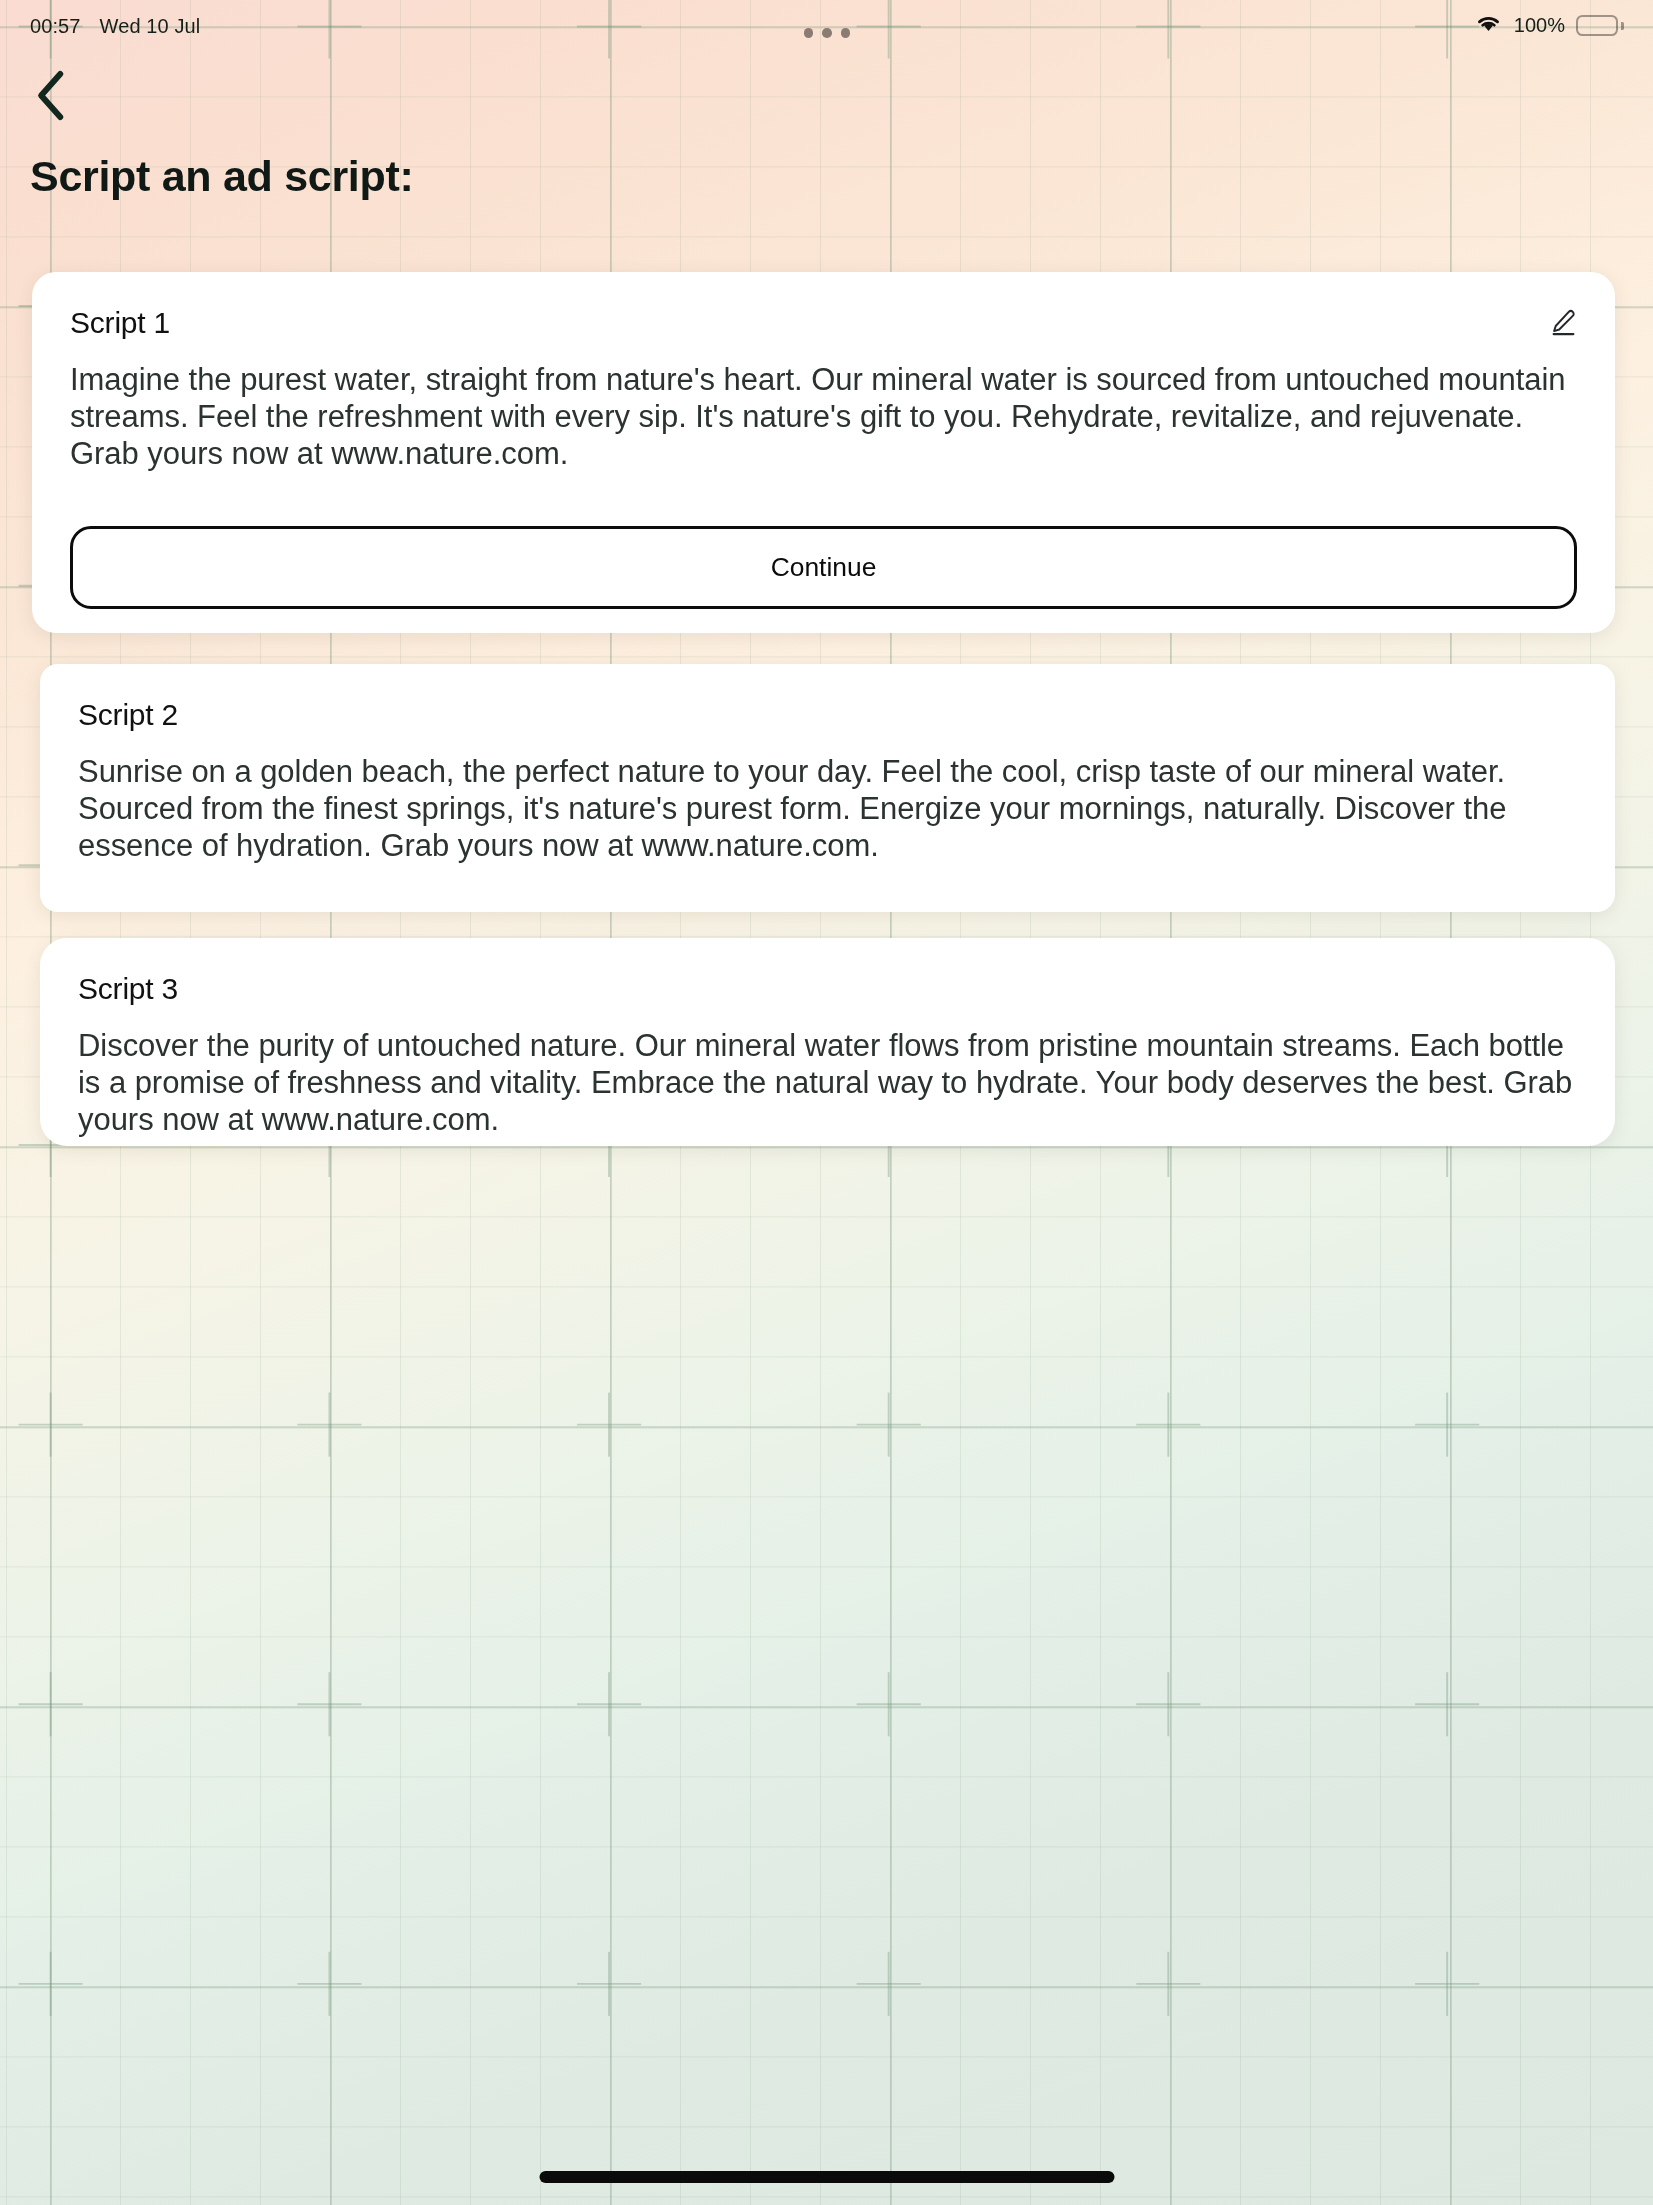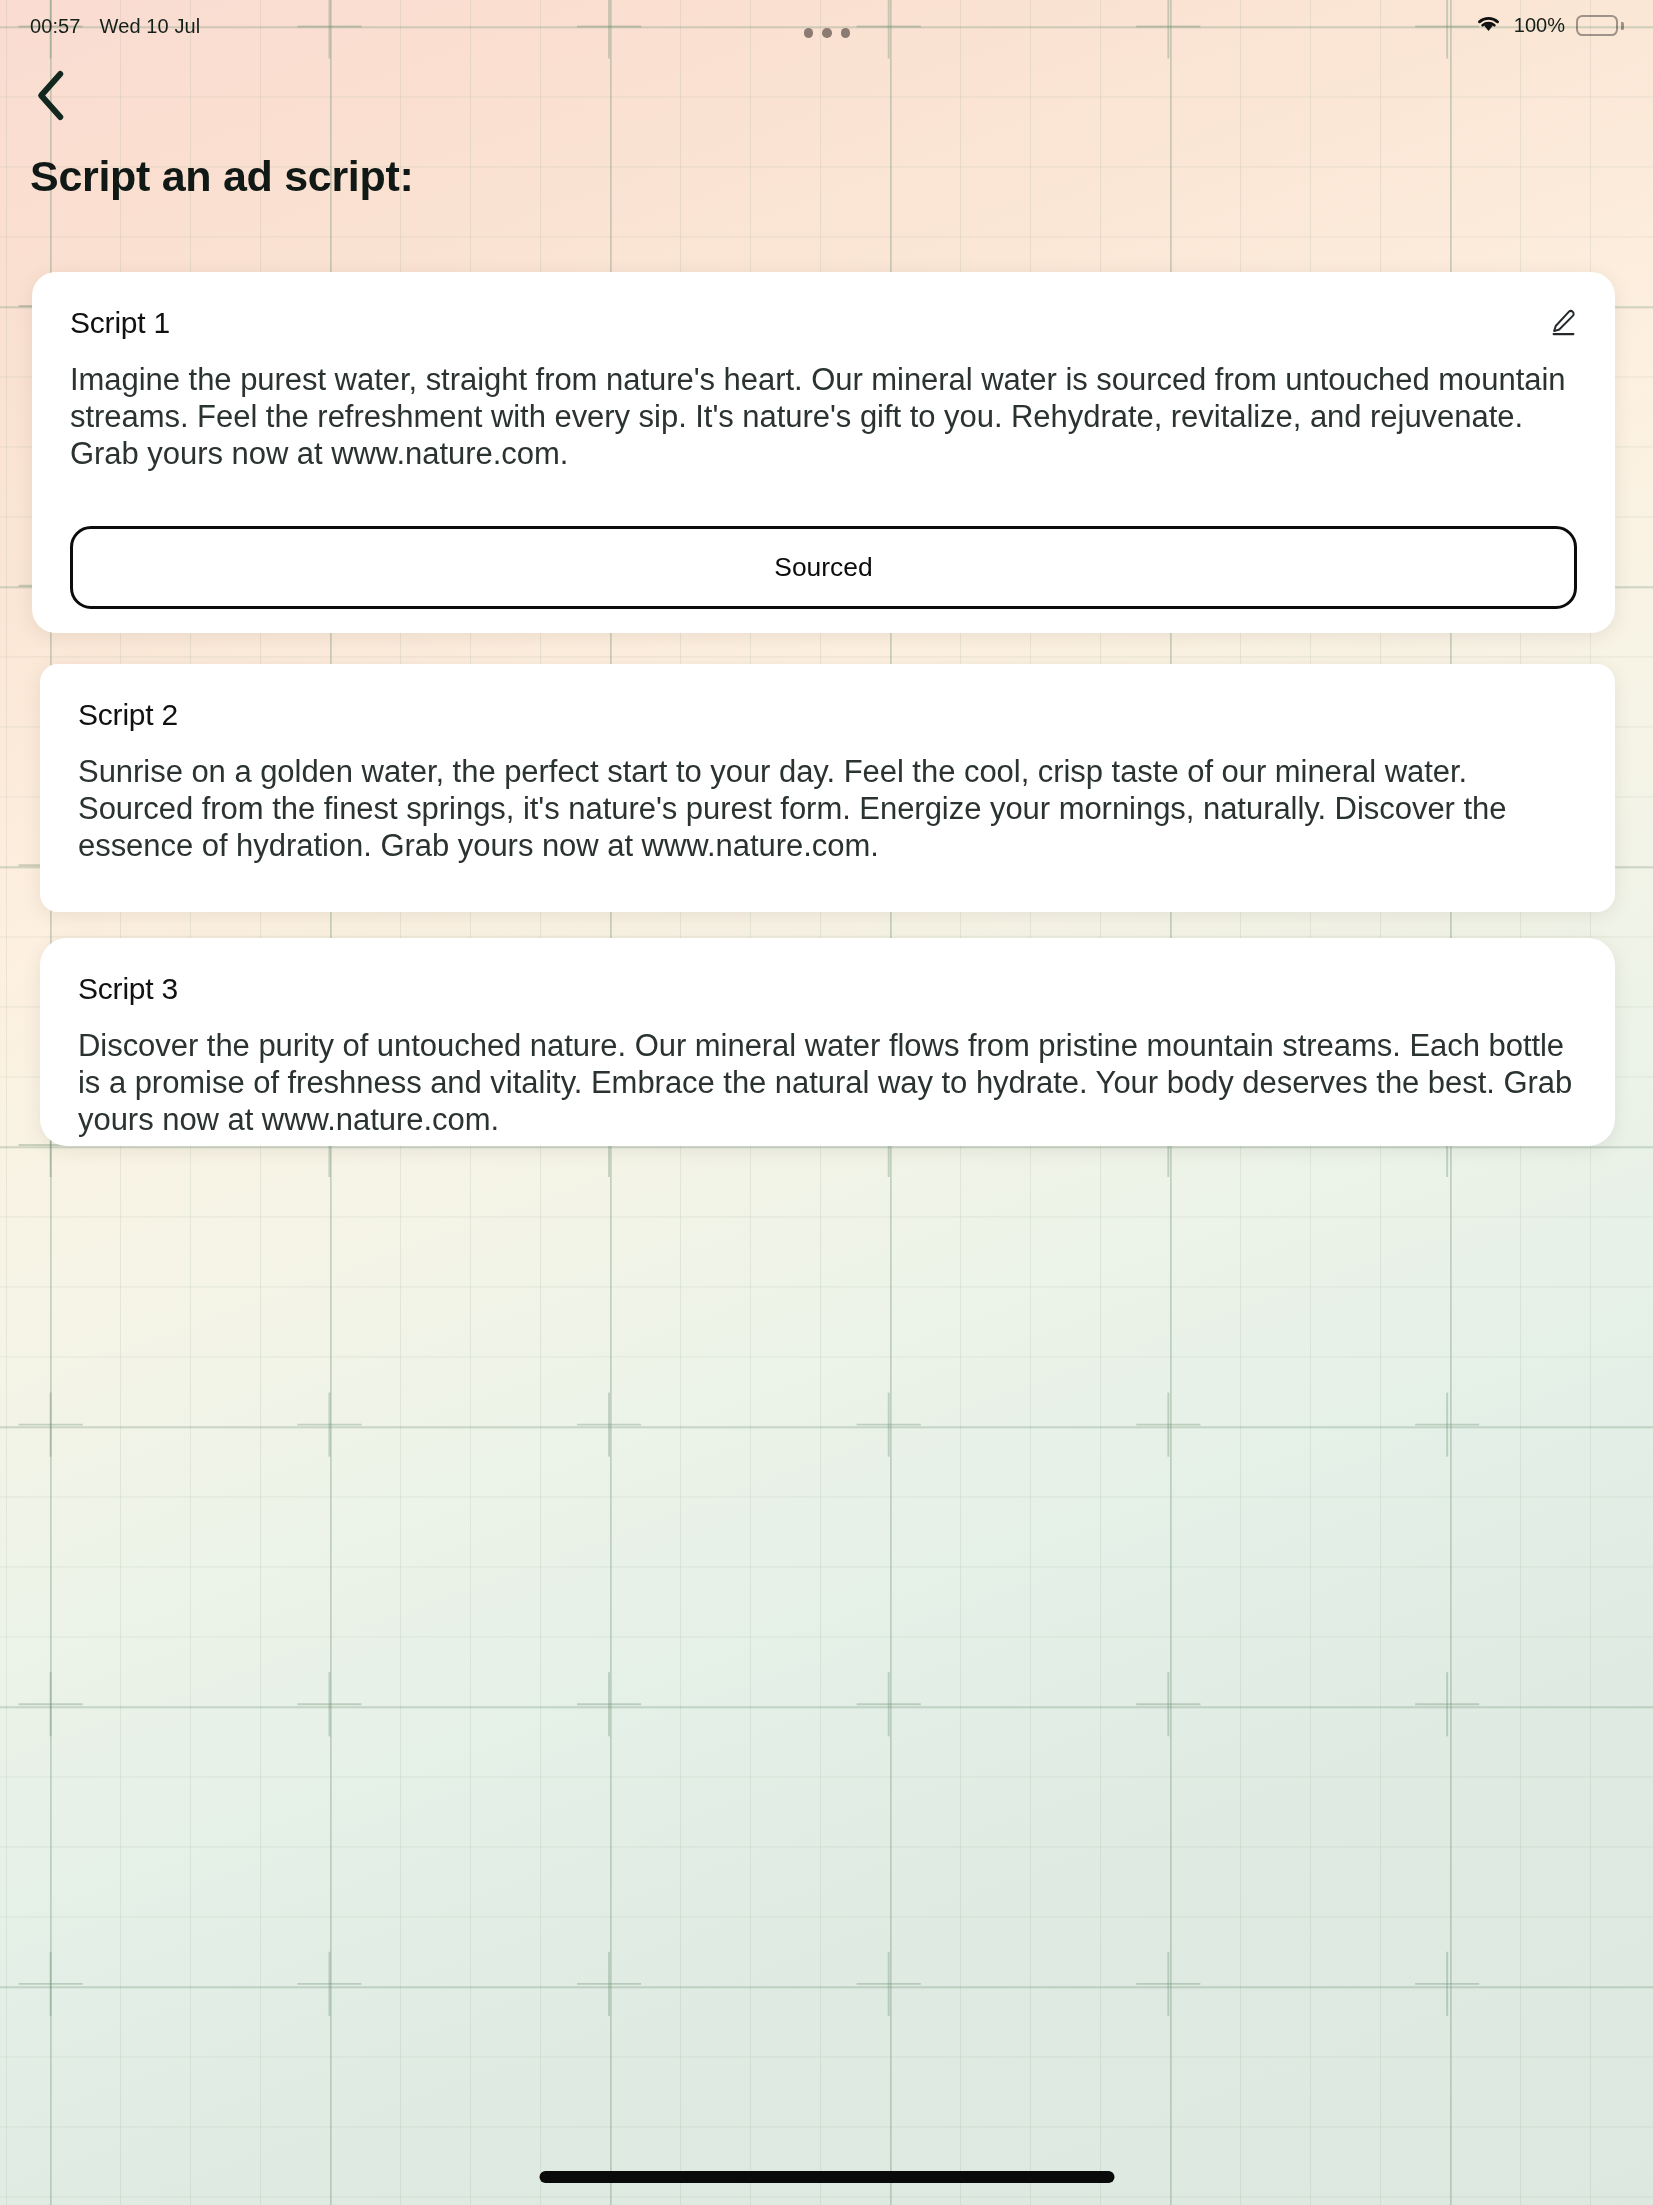--- a/index.html
+++ b/index.html
@@ -282,28 +282,28 @@
   <div class="card-head">
     <div class="card-title">Script 1</div>
     <div class="edit-icon-btn">
       <svg width="27" height="27" viewBox="0 0 34 34">
         <path d="M23.6 3.6 a3.6 3.6 0 0 1 5.1 5.1 L11.6 25.8 L5.2 27.8 L7.2 21.4 Z" fill="none" stroke="#23282c" stroke-width="2.5" stroke-linejoin="round"></path>
         <line x1="4.5" y1="31.6" x2="29.5" y2="31.6" stroke="#23282c" stroke-width="2.6" stroke-linecap="round"></line>
       </svg>
     </div>
   </div>
   <div class="card-body">Imagine the purest water, straight from nature's heart. Our mineral water is sourced from untouched mountain streams. Feel the refreshment with every sip. It's nature's gift to you. Rehydrate, revitalize, and rejuvenate. Grab yours now at www.nature.com.</div>
-  <div id="continue-button">Sourced</div>
+  <div id="continue-button">Continue</div>
 </div>
 
 <div class="card" id="card-2">
   <div class="card-head">
     <div class="card-title">Script 2</div>
   </div>
-  <div class="card-body">Sunrise on a golden water, the perfect start to your day. Feel the cool, crisp taste of our mineral water. Sourced from the finest springs, it's nature's purest form. Energize your mornings, naturally. Discover the essence of hydration. Grab yours now at www.nature.com.</div>
+  <div class="card-body">Sunrise on a golden beach, the perfect nature to your day. Feel the cool, crisp taste of our mineral water. Sourced from the finest springs, it's nature's purest form. Energize your mornings, naturally. Discover the essence of hydration. Grab yours now at www.nature.com.</div>
 </div>
 
 <div class="card" id="card-3">
   <div class="card-head">
     <div class="card-title">Script 3</div>
   </div>
   <div class="card-body">Discover the purity of untouched nature. Our mineral water flows from pristine mountain streams. Each bottle is a promise of freshness and vitality. Embrace the natural way to hydrate. Your body deserves the best. Grab yours now at www.nature.com.</div>
 </div>
 
 <div id="home-indicator"></div>

